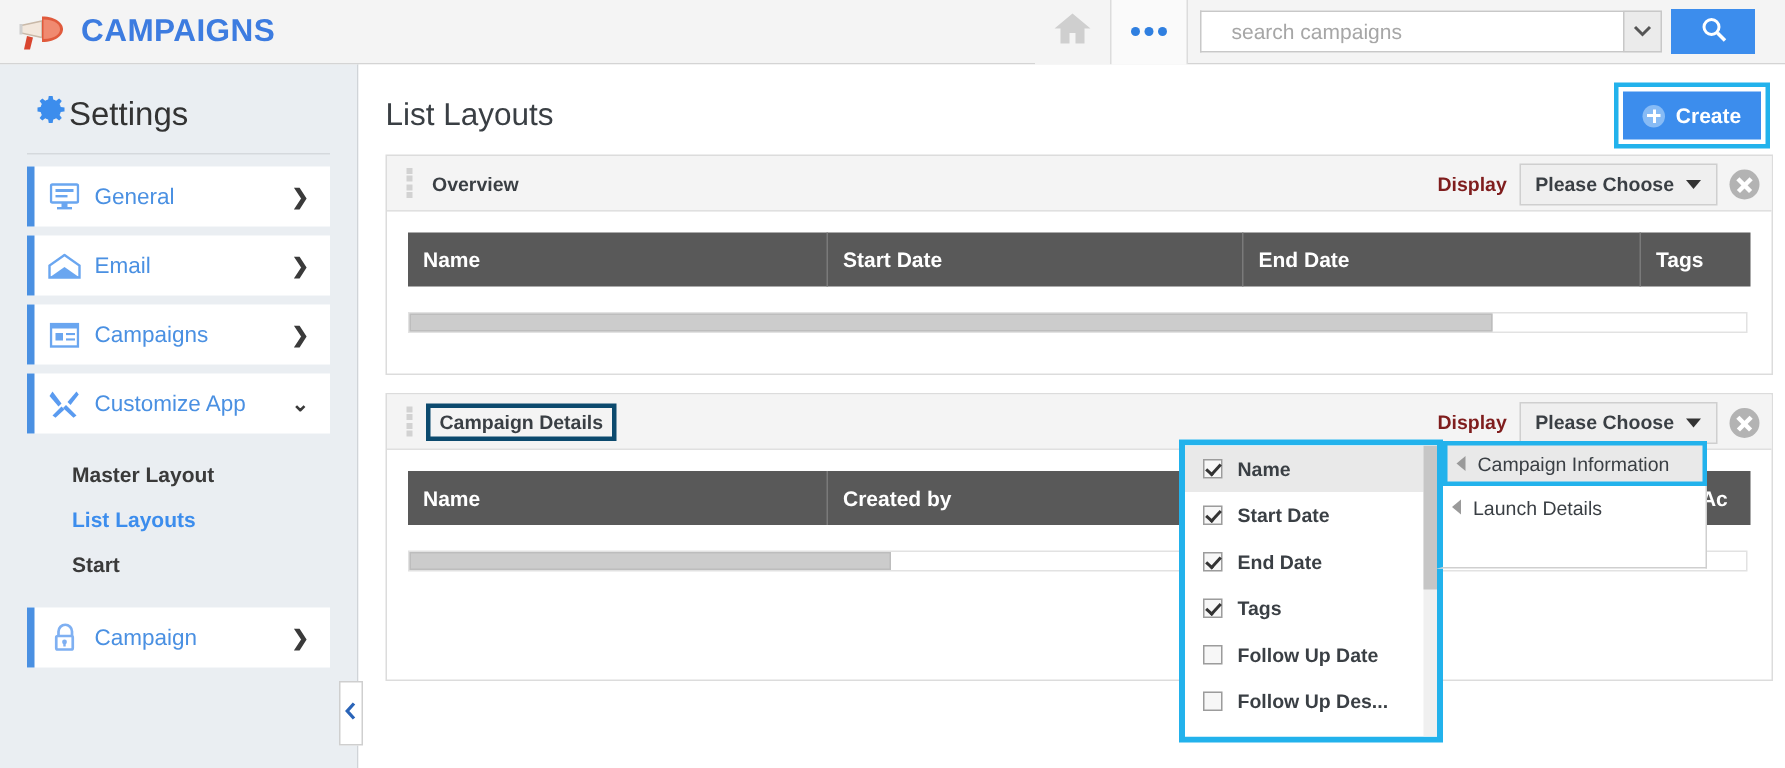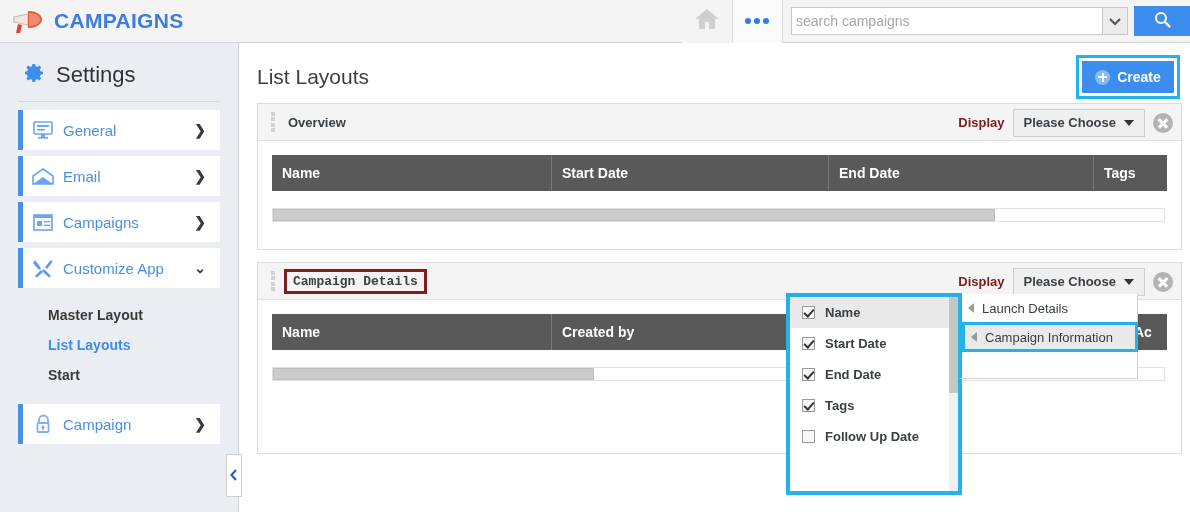--- a/index.html
+++ b/index.html
@@ -26,41 +26,41 @@
     width: 52px; height: 43px; display: flex; align-items: center; justify-content: center;
     border-left: 1px solid #dcdcdc; background: #f4f4f4;
   }
   .icon-cell.home { width: 50px; border-left: none; }
   .icon-cell.dots { width: 52px; background: #fafafa; border-right: 1px solid #dcdcdc;}
   .dots-grp { display: flex; gap: 3px; }
   .dot { width: 6px; height: 6px; border-radius: 50%; background: #2f7fe0; }
 
   .searchwrap { display: flex; align-items: center; margin-left: 8px; }
   .search-input {
-    width: 311px; height: 28px; border: 1px solid #c8c8c8; border-right: none;
-    background: #fff; font-size: 14px; color: #555; padding: 0 4px;
+    width: 282px; height: 28px; border: 1px solid #c8c8c8; border-right: none;
+    background: #fff; font-size: 14px; color: #555; padding: 0 20px;
     font-family: "Liberation Sans", sans-serif; outline: none;
   }
   .search-input::placeholder { color: #a6a6a6; }
   .search-caret {
     width: 26px; height: 28px; border: 1px solid #c8c8c8; background: #ebebeb;
     display: flex; align-items: center; justify-content: center; cursor: pointer;
   }
   .search-btn {
     width: 56px; height: 30px; background: #3c8ded; border: none; margin-left: 6px;
     display: flex; align-items: center; justify-content: center; cursor: pointer;
   }
 
   
   .sidebar {
     position: absolute; left: 0; top: 43px; width: 239px; height: 469px;
     background: #eaeef2; border-right: 1px solid #d0d4d8;
   }
   .settings-head {
-    display: flex; align-items: center; gap: 10px;
+    display: flex; align-items: center; 
     padding: 18px 0 12px 22px;
   }
   .settings-text { font-size: 22px; color: #333; }
   .divider { height: 1px; background: #d5d9dd; margin: 0 18px 8px 18px; }
 
   .nav-item {
     position: relative; height: 40px; margin: 0 18px 6px 18px;
     background: #fff; border-left: 5px solid #4a90e2;
     display: flex; align-items: center; cursor: pointer;
   }
@@ -114,21 +114,21 @@
   .panel-head {
     height: 37px; background: #f4f4f4; border-bottom: 1px solid #e0e0e0;
     display: flex; align-items: center; position: relative;
   }
   .grip { width: 30px; display: flex; justify-content: center; }
   .grip i {
     display: block; width: 4px; height: 4px; background: #d2d2d2; margin: 1.5px 0;
   }
   .panel-title { font-size: 13px; font-weight: bold; color: #3a3f44; }
   .panel-title.hl {
-    border: 3px solid #7f1d1d; padding: 2px 6px; margin-left: -4px; font-family: Liberation Mono, monospace;
+    border: 3px solid #0c4a6e; padding: 2px 6px; margin-left: -4px;
   }
   .head-right {
     position: absolute; right: 8px; top: 0; height: 37px; display: flex; align-items: center; gap: 8px;
   }
   .display-lbl { font-size: 13px; font-weight: bold; color: #7f1d1d; }
   .choose-btn {
     height: 28px; min-width: 118px; background: #efefef; border: 1px solid #cfcfcf;
     display: flex; align-items: center; justify-content: center; gap: 8px;
     font-size: 13px; font-weight: bold; color: #3a3f44; padding: 0 10px; cursor: pointer;
   }
@@ -436,28 +436,32 @@
       <span>End Date</span>
     </div>
     <div class="f-row">
       <span class="cbox on"></span>
       <span>Tags</span>
     </div>
     <div class="f-row">
       <span class="cbox"></span>
       <span>Follow Up Date</span>
     </div>
+    <div class="f-row">
+      <span class="cbox"></span>
+      <span>Follow Up Des...</span>
+    </div>
     <div class="vscroll">
       <div class="vthumb"></div>
     </div>
   </div>
 </div>
 
 <div class="sub-hl">
+  <div class="s-row sel">
+    <span class="tri-left"></span>
+    <span>Campaign Information</span>
+  </div>
   <div class="s-row">
     <span class="tri-left"></span>
     <span>Launch Details</span>
   </div>
-  <div class="s-row sel">
-    <span class="tri-left"></span>
-    <span>Campaign Information</span>
-  </div>
 </div>
 
 </body></html>

